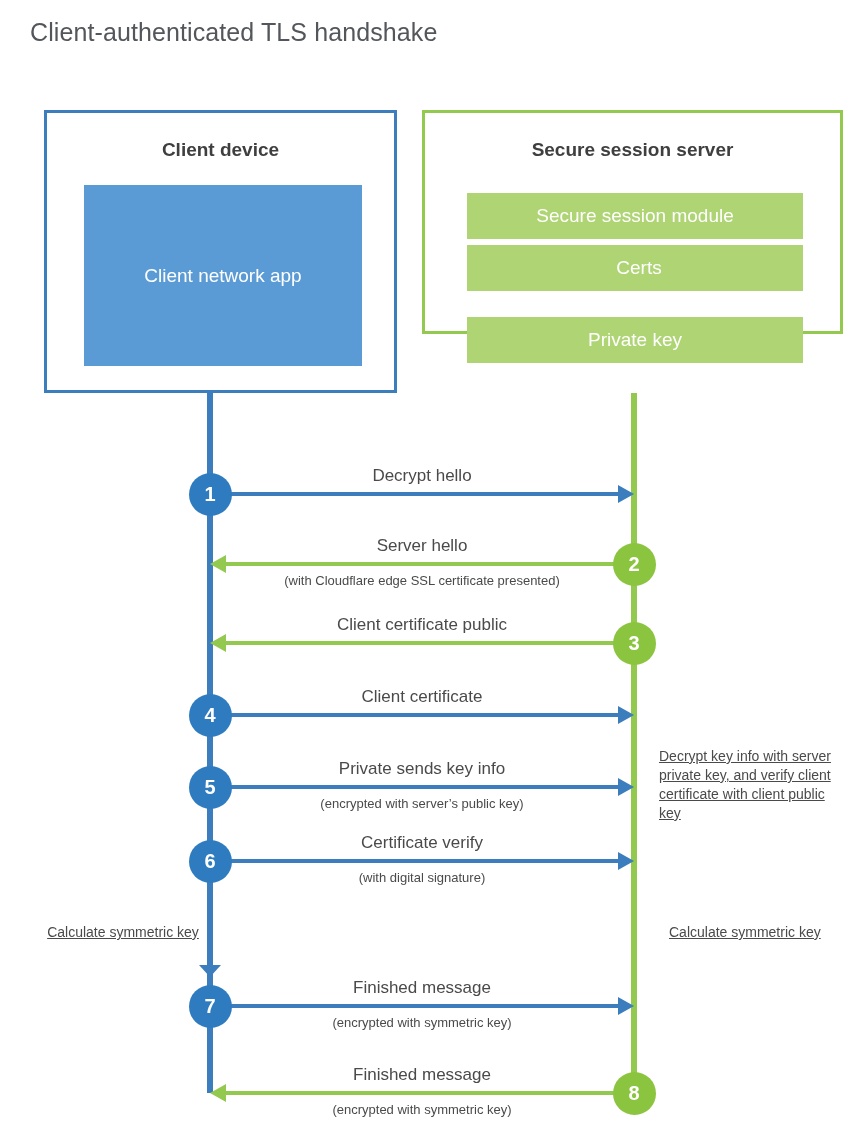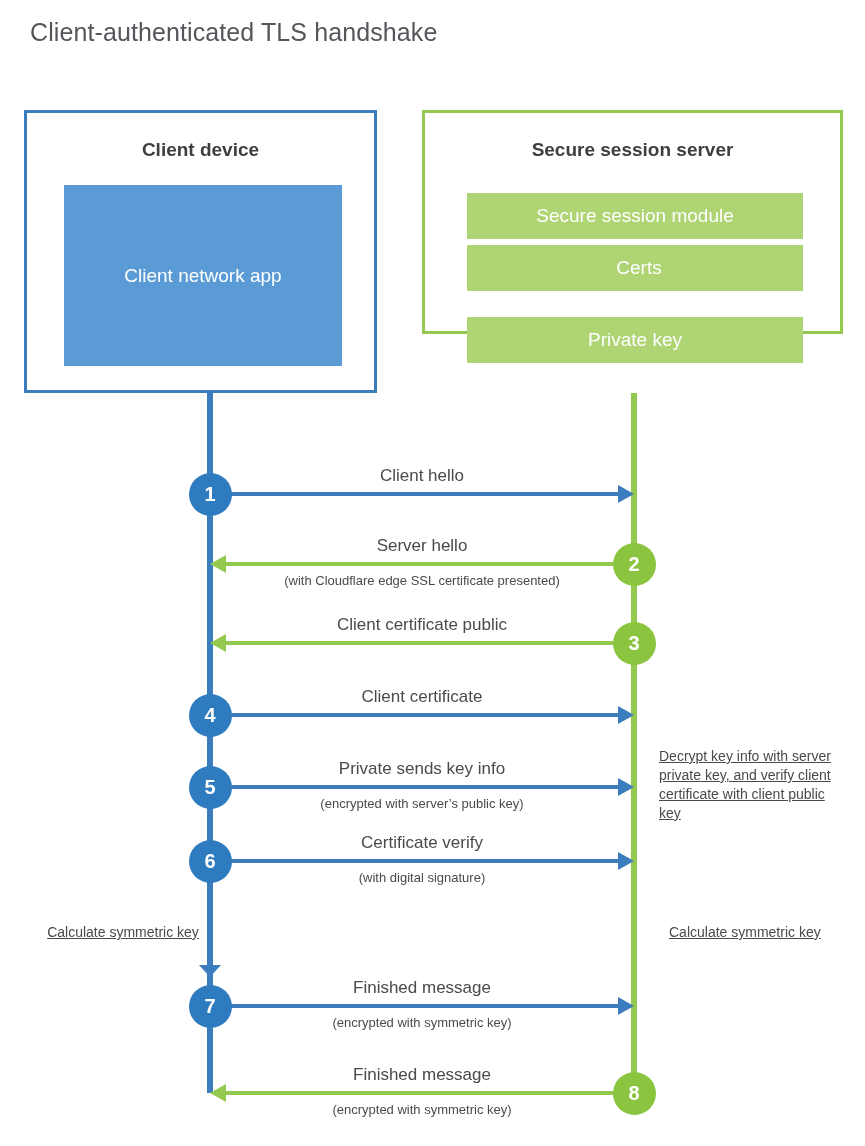--- a/index.html
+++ b/index.html
@@ -25,21 +25,21 @@
     letter-spacing: 0.1px;
     white-space: nowrap;
   }
 
   
   .actor-box {
     position: absolute;
     background: #ffffff;
   }
   #client-box {
-    left: 24px; top: 110px;
+    left: 44px; top: 110px;
     width: 353px; height: 283px;
     border: 3px solid #3b7dbd;
   }
   #server-box {
     left: 422px; top: 110px;
     width: 421px; height: 224px;
     border: 3px solid #93c94f;
   }
   .actor-title {
     text-align: center;
@@ -181,21 +181,21 @@
   <div class="server-row" id="server-row-2">Private key</div>
 </div>
 
 <div id="client-lifeline"></div>
 <div id="server-lifeline"></div>
 <div id="client-calc-arrow"></div>
 
 <div id="messages">
     <div class="msg-line blue" style="left: 210px; width: 410px; top: 492px;"></div>
     <div class="arrowhead right blue" style="top: 485px; left: 618px;"></div>
-    <div class="msg-label" style="left: 207px; top: 466px;">Client hello</div>
+    <div class="msg-label" style="left: 207px; top: 466px;">Decrypt hello</div>
     <div class="step-badge blue" style="left: 188.5px; top: 472.5px;">1</div>
     <div class="msg-line green" style="left: 224px; width: 410px; top: 562px;"></div>
     <div class="arrowhead left green" style="top: 555px; left: 210px;"></div>
     <div class="msg-label" style="left: 207px; top: 536px;">Server hello</div>
     <div class="msg-sublabel" style="left: 192px; top: 573px;">(with Cloudflare edge SSL certificate presented)</div>
     <div class="step-badge green" style="left: 612.5px; top: 542.5px;">2</div>
     <div class="msg-line green" style="left: 224px; width: 410px; top: 641px;"></div>
     <div class="arrowhead left green" style="top: 634px; left: 210px;"></div>
     <div class="msg-label" style="left: 207px; top: 615px;">Client certificate public</div>
     <div class="step-badge green" style="left: 612.5px; top: 621.5px;">3</div>

